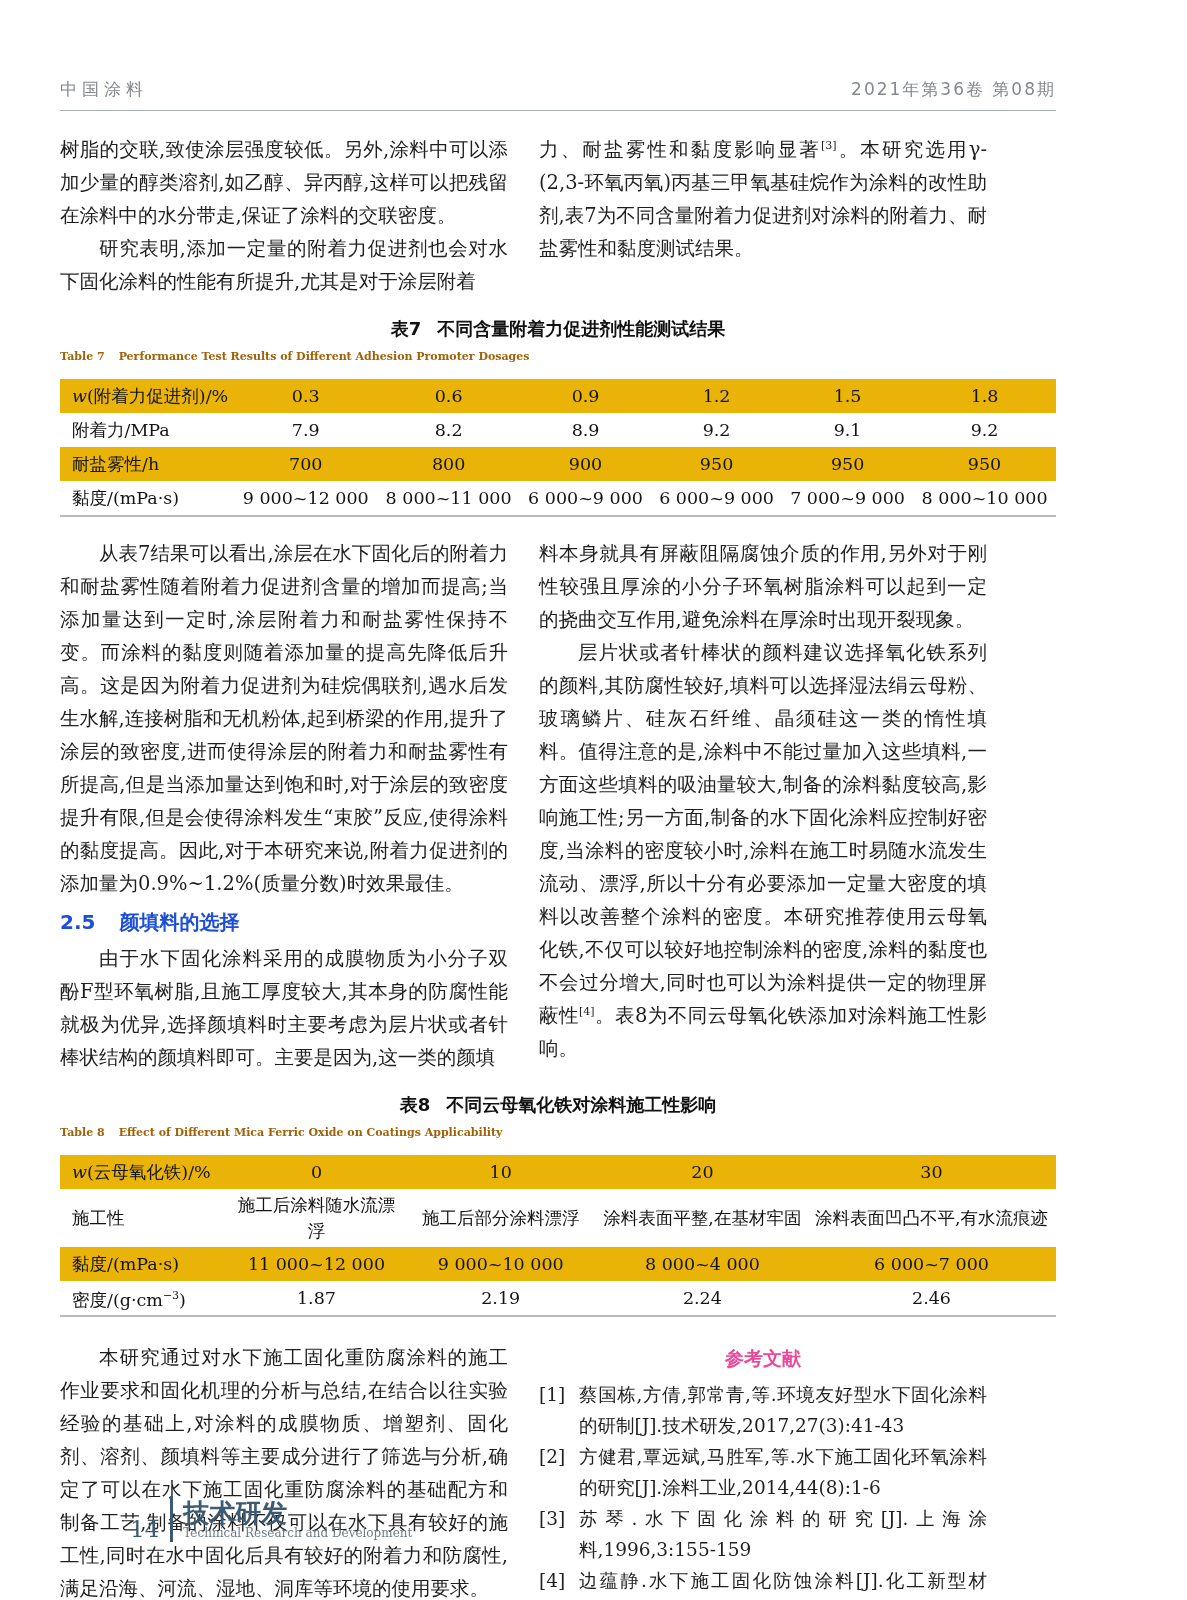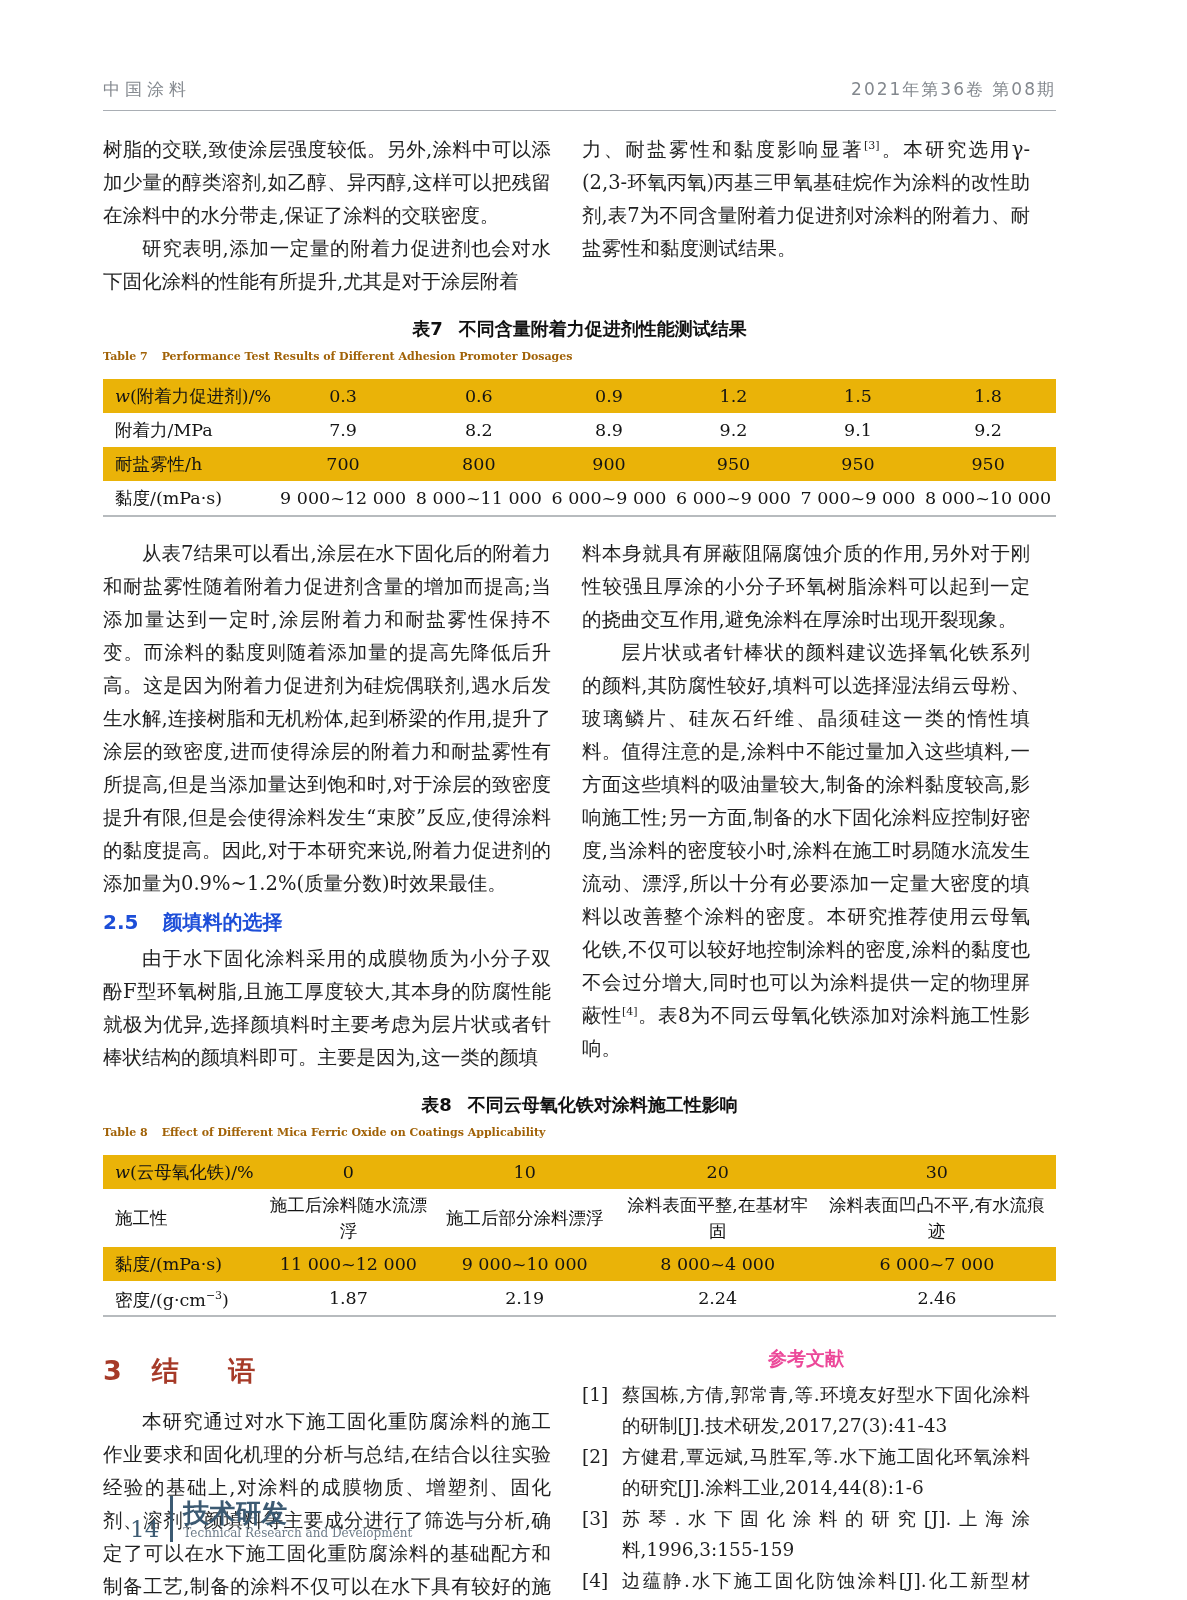--- a/index.html
+++ b/index.html
@@ -1,18 +1,18 @@
 <!DOCTYPE html>
 <html lang="zh"><head>
 <meta charset="utf-8">
 <style>
   html,body{margin:0;padding:0;background:#ffffff;}
   .page{
     width:1187px;height:1600px;position:relative;background:#ffffff;
-    box-sizing:border-box;padding:78px 131px 0 103px;
+    box-sizing:border-box;padding:78px 131px 0 60px;
     font-family:"DejaVu Serif","Liberation Serif",serif;
     color:#1f1f1f;overflow:hidden;
   }
   
   .page-header{
     display:flex;justify-content:space-between;align-items:flex-end;
     border-bottom:1px solid #a9aeb4;padding-bottom:9px;
     font-family:"DejaVu Sans","Liberation Sans",sans-serif;
     font-size:17px;color:#83888e;
   }
@@ -212,23 +212,20 @@
           <td class="c2">2.19</td>
           <td class="c3">2.24</td>
           <td class="c4">2.46</td>
         </tr>
       </tbody>
     </table>
   </div>
 
   <div class="cols" style="margin-top:24px;">
     <div class="col">
-      <div class="big-heading">
-        <span class="h-num">3</span><span class="h-text">结 语</span>
-      </div>
       <p class="para indent">本研究通过对水下施工固化重防腐涂料的施工作业要求和固化机理的分析与总结,在结合以往实验经验的基础上,对涂料的成膜物质、增塑剂、固化剂、溶剂、颜填料等主要成分进行了筛选与分析,确定了可以在水下施工固化重防腐涂料的基础配方和制备工艺,制备的涂料不仅可以在水下具有较好的施工性,同时在水中固化后具有较好的附着力和防腐性,满足沿海、河流、湿地、洞库等环境的使用要求。</p>
     </div>
     <div class="col">
       <div class="refs-title">参考文献</div>
       <div class="ref-item">
         <span class="ref-marker">[1]</span>
         <span class="ref-text">蔡国栋,方倩,郭常青,等.环境友好型水下固化涂料的研制[J].技术研发,2017,27(3):41-43</span>
       </div>
       <div class="ref-item">
         <span class="ref-marker">[2]</span>

